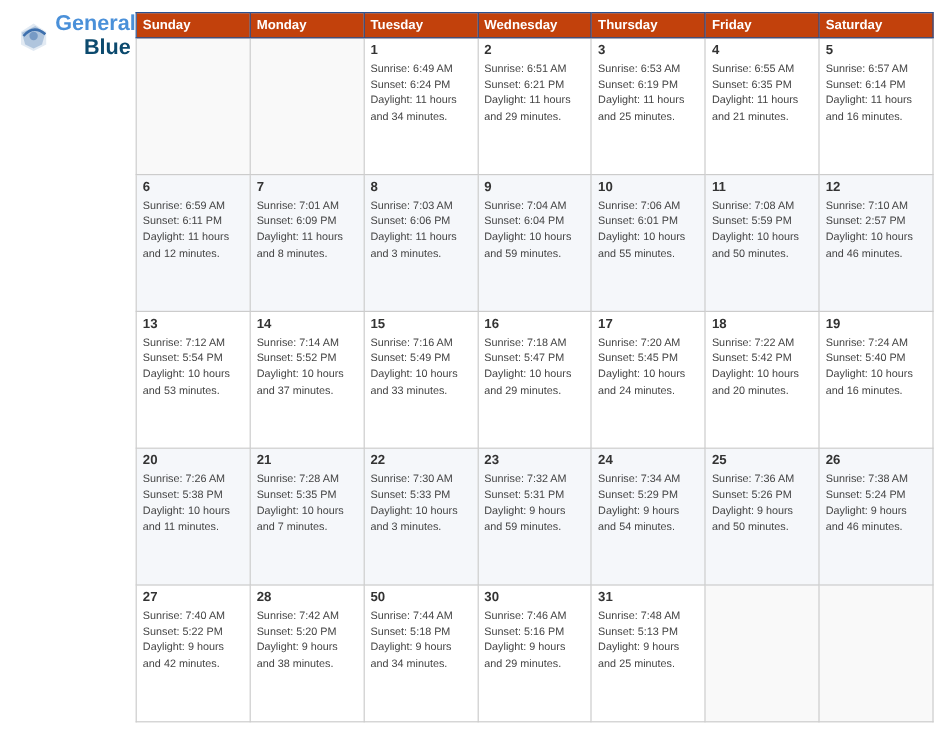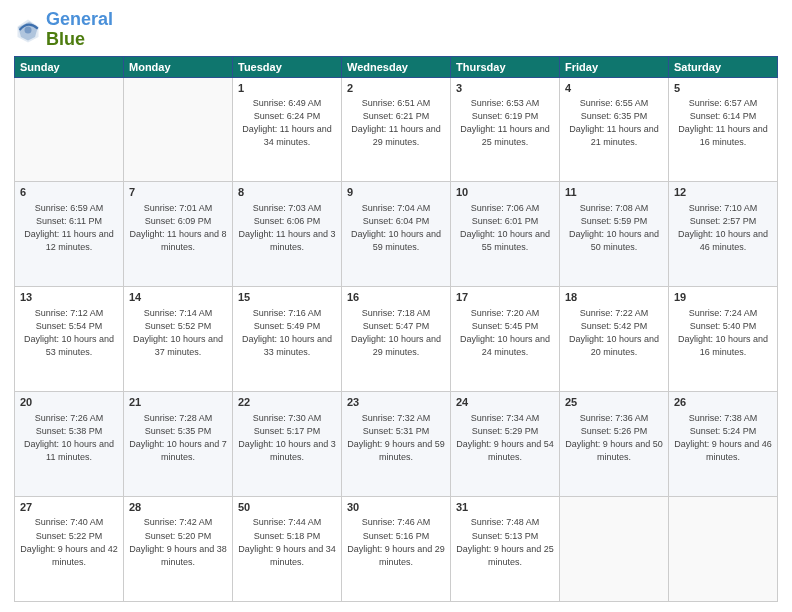--- a/index.html
+++ b/index.html
@@ -8,21 +8,21 @@
       background: #fff;
       width: 792px;
       height: 612px;
       overflow: hidden;
     }
     .page {
       width: 792px;
       height: 612px;
       padding: 10px 14px 10px 14px;
       display: flex;
-      flex-direction: column;
+      flex-direction: row;
     }
     .header {
       display: flex;
       justify-content: space-between;
       align-items: flex-start;
       margin-bottom: 6px;
     }
     .logo {
       display: flex;
       align-items: center;
@@ -54,21 +54,21 @@
       font-size: 14px;
       color: #555;
     }
     .calendar {
       flex: 1;
       border-collapse: collapse;
       width: 100%;
       font-size: 9.5px;
     }
     .calendar th {
-      background: #0f766e;
+      background: #c2410c;
       color: #fff;
       text-align: left;
       padding: 4px 5px;
       font-size: 11px;
       font-weight: bold;
       border: 1px solid #2a5090;
     }
     .calendar td {
       vertical-align: top;
       padding: 3px 5px;
@@ -85,38 +85,37 @@
     .day-num {
       font-weight: bold;
       font-size: 11px;
       display: block;
       margin-bottom: 1px;
     }
     .day-info {
       font-size: 9px;
       color: #444;
       line-height: 1.45;
-      text-align: center;
     }
     .empty { background: #f9f9f9 !important; }
   </style>
 </head>
 <body>
 
 <div class="page">
   <div class="header">
     <div class="logo">
       <svg class="logo-icon" viewBox="0 0 40 40">
         <polygon points="20,5 35,15 35,30 20,38 5,30 5,15" fill="#3d6fad" opacity="0.15"></polygon>
         <polygon points="22,8 34,16 30,30 20,35 10,30 6,16" fill="#3d6fad" opacity="0.3"></polygon>
         <path d="M8 20 Q20 6 34 18" stroke="#3d6fad" stroke-width="3" fill="none"></path>
         <circle cx="20" cy="20" r="5" fill="#3d6fad" opacity="0.5"></circle>
       </svg>
       <div class="logo-text">
-        <span>General</span><br><span style="color:#4d7c0f;">Blue</span>
+        <span>General</span><br><span style="color:#0c4a6e;margin-left:24px;">Blue</span>
       </div>
     </div>
     <div class="title-block">
       <div class="month-title"></div>
       <div class="subtitle"></div>
     </div>
   </div>
 
   <table class="calendar">
     <thead>
@@ -305,21 +304,21 @@
         <div class="day-info">
           <span>Sunrise: </span><span>7:28 AM</span><br>
           <span>Sunset: </span><span>5:35 PM</span><br>
           <span>Daylight: 10 hours and 7 minutes.</span>
         </div>
       </td>
           <td>
         <span class="day-num">22</span>
         <div class="day-info">
           <span>Sunrise: </span><span>7:30 AM</span><br>
-          <span>Sunset: </span><span>5:17 PM</span><br>
+          <span>Sunset: </span><span>5:33 PM</span><br>
           <span>Daylight: 10 hours and 3 minutes.</span>
         </div>
       </td>
           <td>
         <span class="day-num">23</span>
         <div class="day-info">
           <span>Sunrise: </span><span>7:32 AM</span><br>
           <span>Sunset: </span><span>5:31 PM</span><br>
           <span>Daylight: 9 hours and 59 minutes.</span>
         </div>

